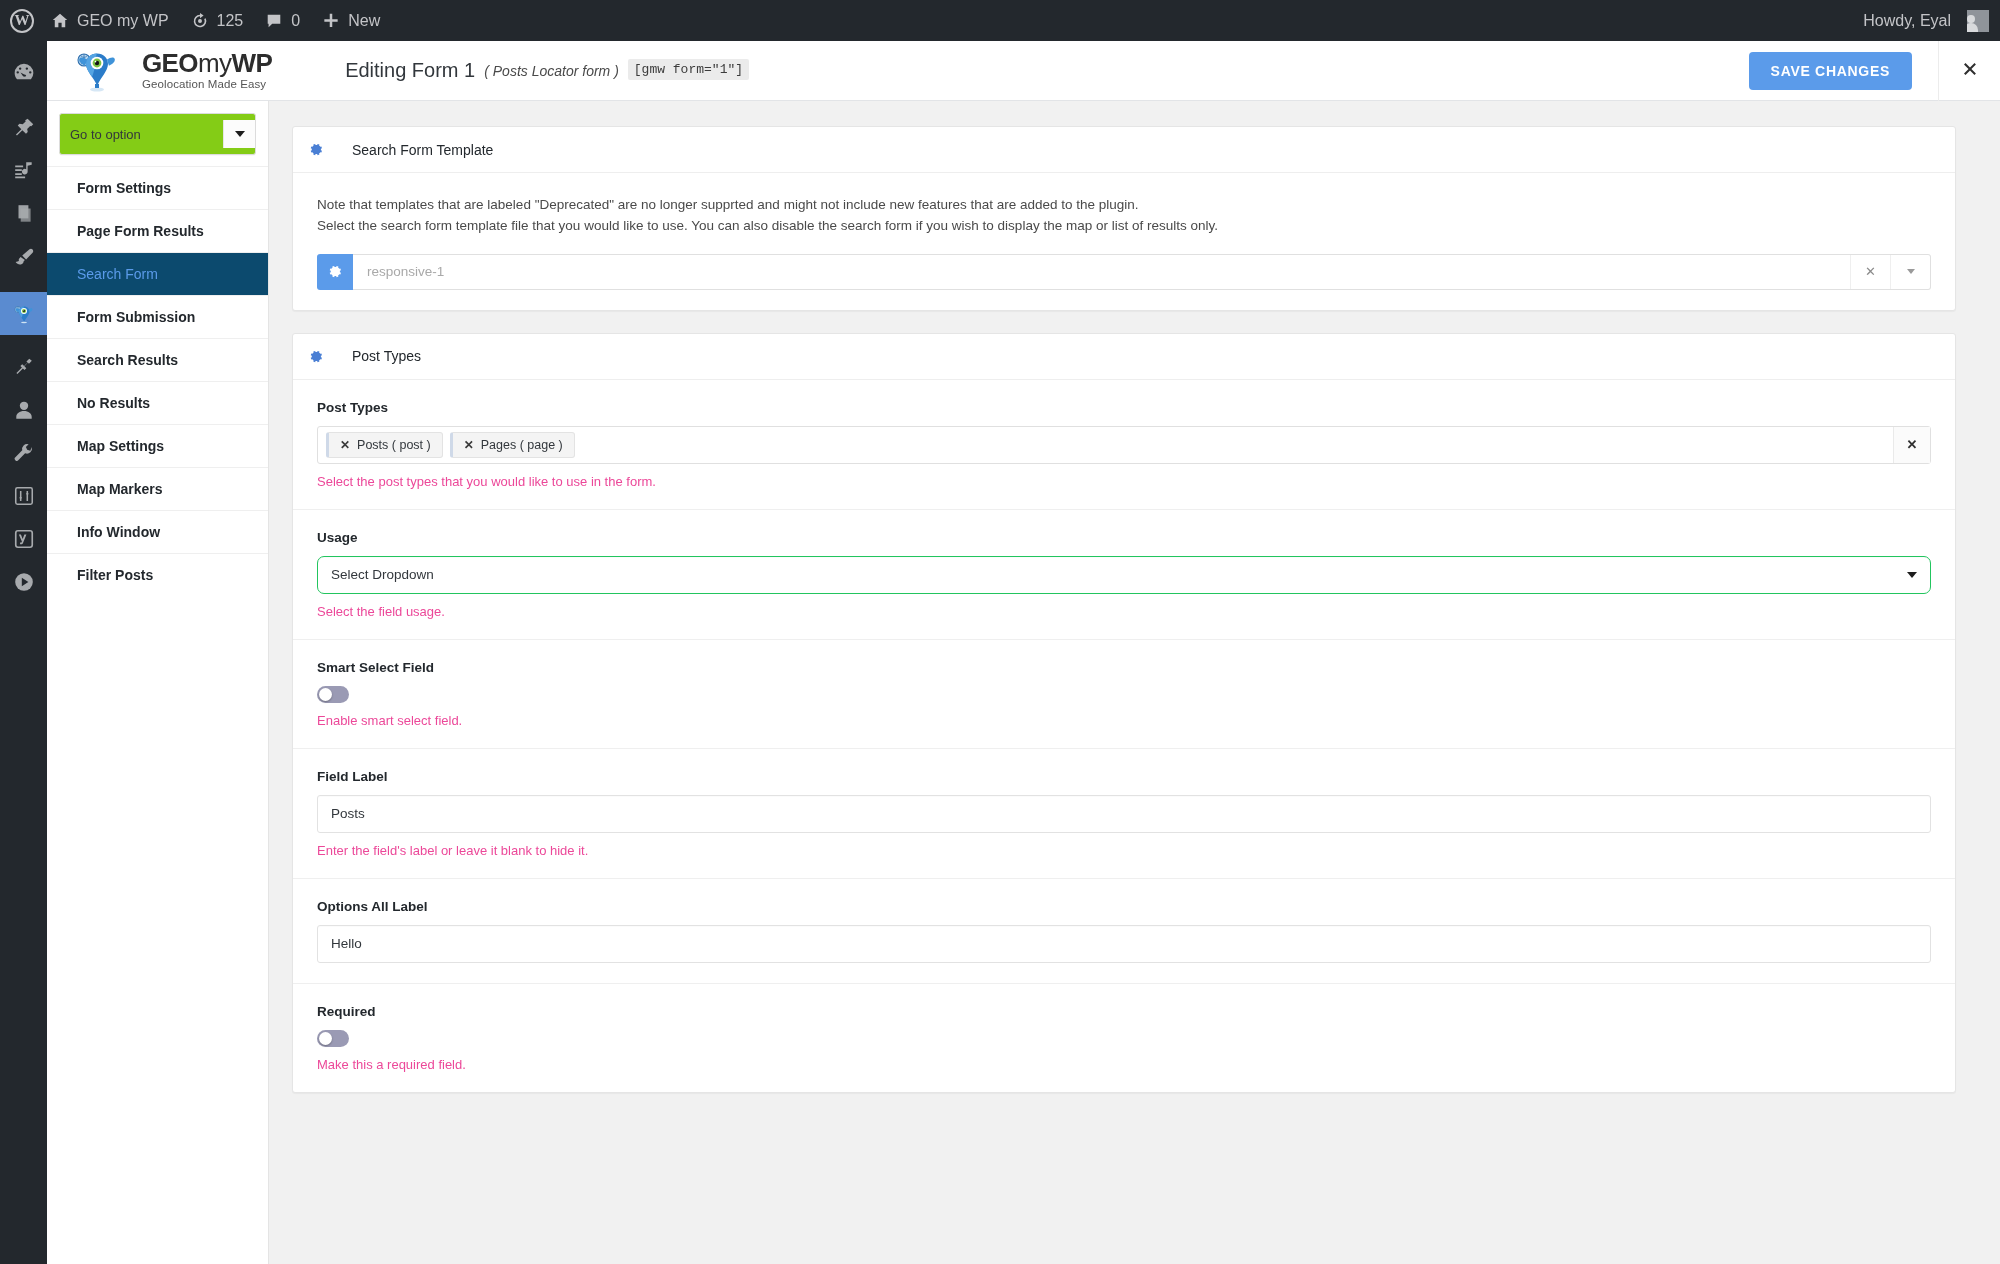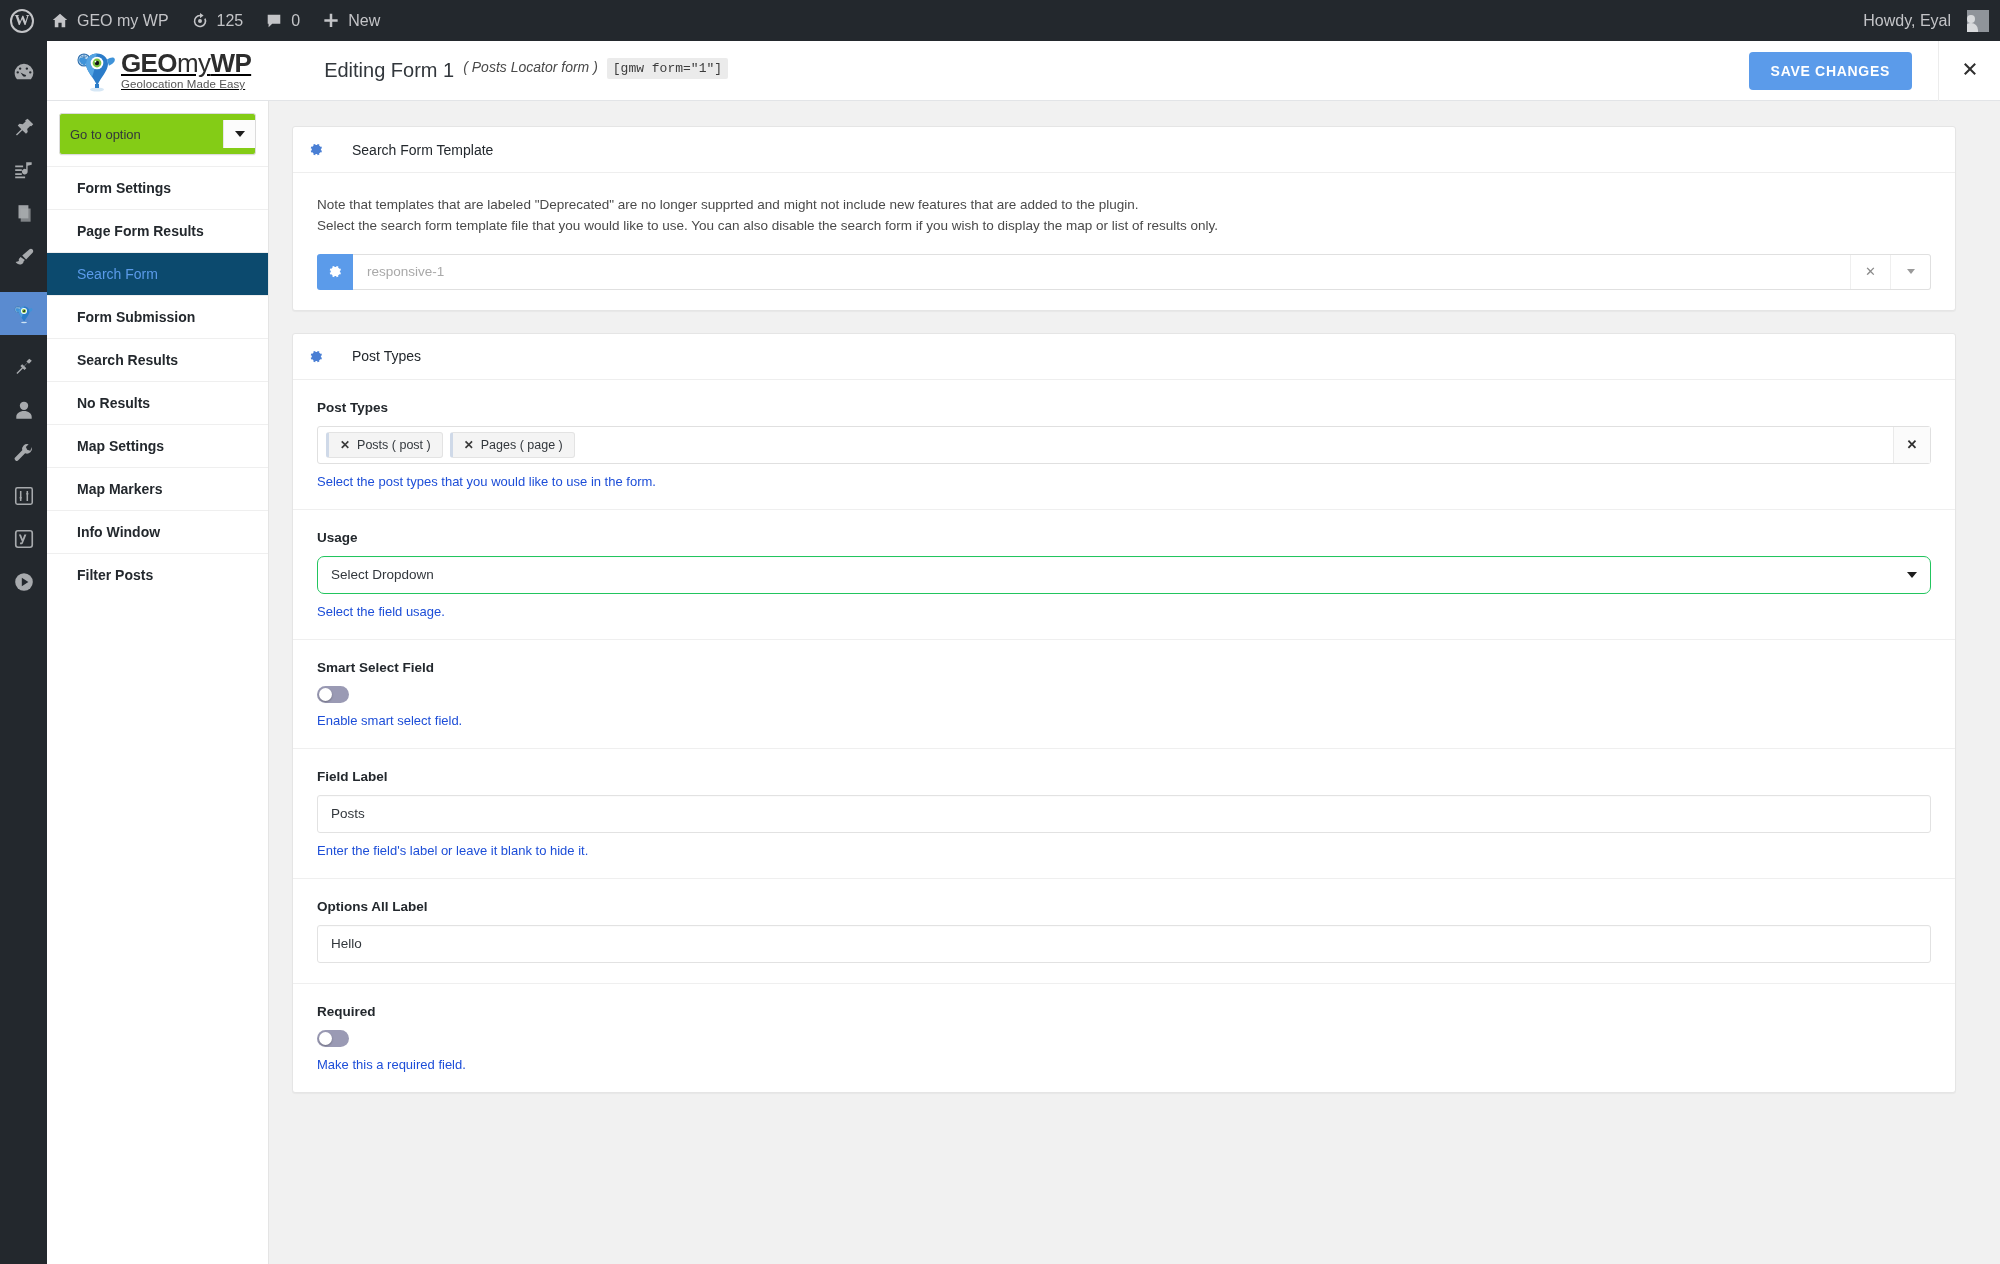--- a/index.html
+++ b/index.html
@@ -73,31 +73,31 @@
   #gmw-header {
     position: absolute; top: 41px; left: 47px;
     width: 1953px; height: 60px;
     background: #fff;
     border-bottom: 1px solid #e2e4e7;
     display: flex; align-items: center;
     z-index: 30;
   }
   .gmw-brand { display: flex; align-items: center; padding-left: 26px; }
   .gmw-brand .mascot { width: 48px; height: 46px; display:block; }
-  .gmw-brand .wordmark { margin-left: 0; line-height: 1; text-decoration: underline; }
+  .gmw-brand .wordmark { margin-left: 21px; line-height: 1; }
   .gmw-brand .wm-top {
     font-size: 26px; font-weight: bold; color: #2d2d2d;
     letter-spacing: -0.6px;
   }
   .gmw-brand .wm-top .my { font-weight: normal; }
   .gmw-brand .wm-sub {
     font-size: 11.5px; color: #555; margin-top: 3px; letter-spacing: 0.1px;
   }
   .gmw-title-wrap {
-    display: flex; align-items: flex-start; gap: 9px;
+    display: flex; align-items: center; gap: 9px;
     margin-left: 73px;
   }
   .gmw-title { font-size: 20px; color: #32373c; font-weight: normal; }
   .gmw-title-sub { font-size: 14px; color: #4a4a4a; font-style: italic; }
   .gmw-shortcode {
     font-family: "Liberation Mono", monospace;
     font-size: 13px; color: #3c3c3c;
     background: #ebebeb; padding: 3px 6px; border-radius: 2px;
     position: relative; top: -1px;
   }
@@ -176,21 +176,21 @@
     height: 46px; display: flex; align-items: center;
     border-bottom: 1px solid #eeeeee;
     padding-left: 16px;
   }
   .panel-head .gear { width: 30px; display: flex; align-items: center; }
   .panel-head .gear svg { width: 15px; height: 15px; fill: #4a7fd4; }
   .panel-head .ttl { font-size: 14px; color: #23282d; margin-left: 13px; }
   .panel-body { padding: 22px 24px 20px 24px; }
 
   .desc-line { font-size: 13.5px; color: #4a4a4a; line-height: 1.55; }
-  .field-desc { font-size: 13px; color: #1d4ed8; margin-top: 10px; }
+  .field-desc { font-size: 13px; color: #ec4899; margin-top: 10px; }
   .field-label { font-size: 13.5px; font-weight: bold; color: #23282d; margin-bottom: 11px; }
 
   
   .tpl-row { display: flex; margin-top: 17px; }
   .tpl-gear {
     width: 36px; background: #5b9bea;
     border-radius: 3px 0 0 3px;
     display: flex; align-items: center; justify-content: center;
   }
   .tpl-gear svg { width: 15px; height: 15px; fill: #fff; }

